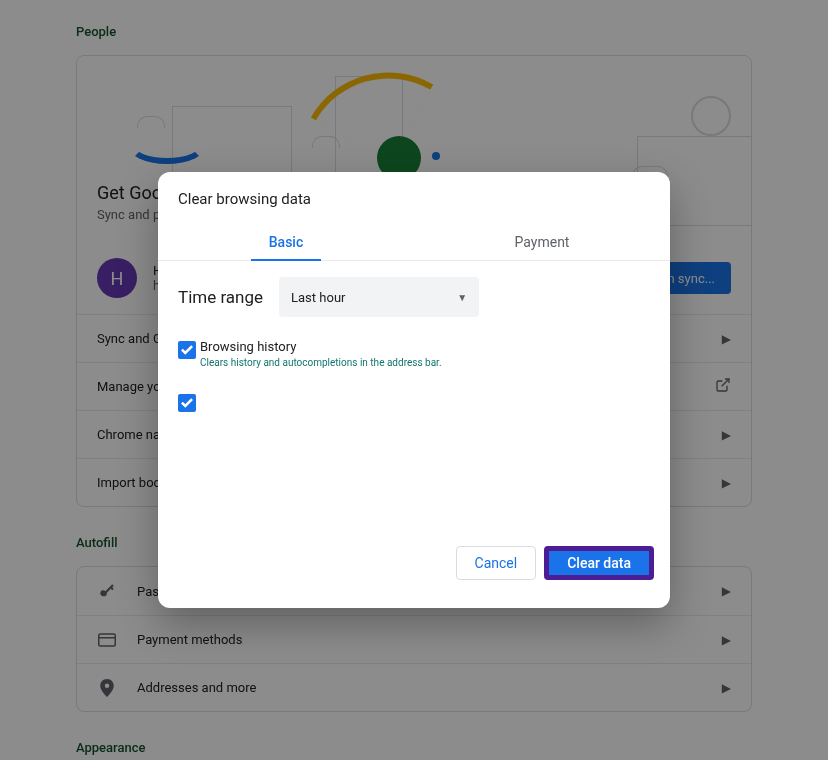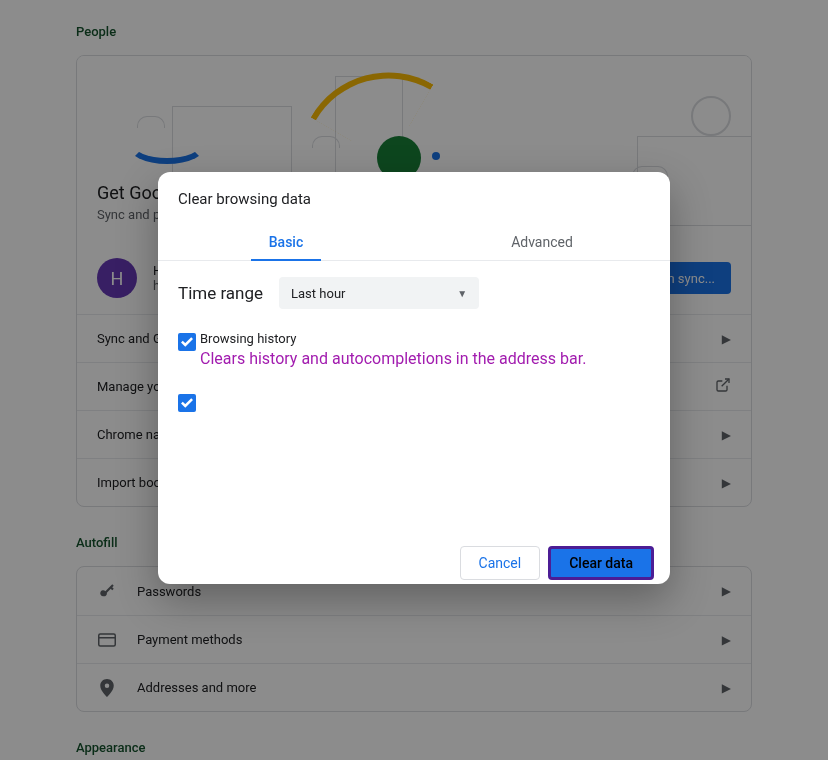--- a/index.html
+++ b/index.html
@@ -172,21 +172,21 @@
     content: ""; position: absolute; left: 50%; bottom: -1px;
     transform: translateX(-50%);
     width: 100%; height: 2px; background: #1a73e8;
     max-width: 70px;
   }
   .dialog-body { padding: 16px 20px  8px 20px; }
   .timerange-row { display: flex; align-items: center; gap: 16px; margin-bottom: 22px; }
   .timerange-label { font-size: 17px; color: #202124; }
   .select {
     flex: 0 0 200px;
-    height: 32px;
+    height: 40px;
     background: #f1f3f4;
     border-radius: 4px;
     display: flex; align-items: center; justify-content: space-between;
     padding: 0 12px;
     font-size: 13px;
     color: #202124;
     cursor: pointer;
   }
   .select .caret { font-size: 10px; color: #5f6368; }
   .check-item {
@@ -197,29 +197,29 @@
     width: 18px; height: 18px; flex: none;
     border-radius: 2px;
     background: #1a73e8;
     display: flex; align-items: center; justify-content: center;
     margin-top: 2px;
     cursor: pointer;
   }
   .cbox svg { stroke: #fff; stroke-width: 3; fill: none; }
   .c-text { flex: 1; }
   .c-title { font-size: 13px; color: #202124; margin-bottom: 2px; }
-  .c-sub { font-size: 16px; color: #a21caf; line-height: 1.4; }
+  .c-sub { font-size: 10px; color: #0f766e; line-height: 1.4; }
   .dialog-actions {
-    padding: 14px 16px 4px 16px;
+    padding: 14px 16px 28px 16px;
     display: flex; justify-content: flex-end; gap: 8px;
     margin-top: 90px;
   }
   .btn { height: 34px; padding: 0 18px; border-radius: 4px; font-size: 14px; font-family: inherit; cursor: pointer; }
   .btn-outline { background: #fff; border: 1px solid #dadce0; color: #1a73e8; }
-  .btn-solid { background: #1a73e8; border: 3px solid #4c1d95; color: #000000; font-weight: 500; }
+  .btn-solid { background: #1a73e8; border: 5px solid #4c1d95; color: #ffffff; font-weight: 500; }
 </style>
 </head>
 <body>
 
 <div class="page">
 
   <div class="section-title">People</div>
 
   <div class="card">
     <div class="illus">
@@ -311,21 +311,21 @@
 
   <div class="section-title">Appearance</div>
 
 </div>
 
 <div class="scrim">
   <div class="dialog">
     <div class="dialog-title">Clear browsing data</div>
     <div class="tabs">
       <div class="tab active">Basic</div>
-      <div class="tab">Advanced</div>
+      <div class="tab">Payment</div>
     </div>
     <div class="dialog-body">
       <div class="timerange-row">
         <span class="timerange-label">Time range</span>
         <div class="select">
           <span>Last hour</span>
           <span class="caret">▼</span>
         </div>
       </div>
 

